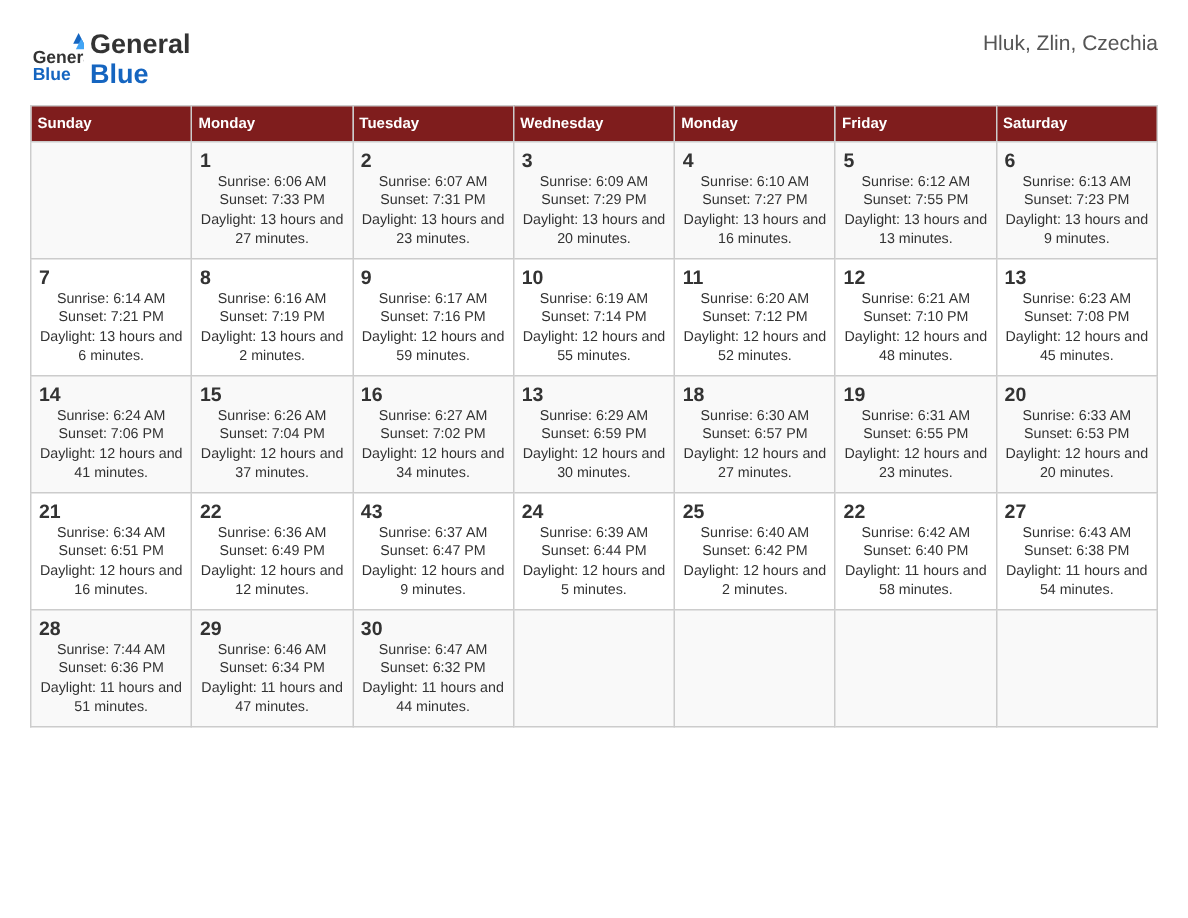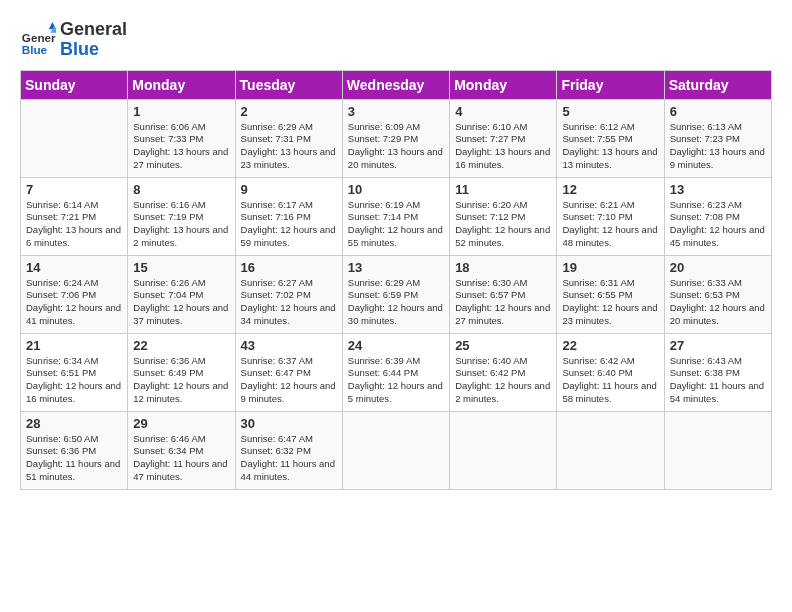--- a/index.html
+++ b/index.html
@@ -44,23 +44,23 @@
     }
     .location {
       font-size: 14px;
       color: #555;
     }
     table {
       width: 100%;
       border-collapse: collapse;
     }
     th {
-      background: #a21caf;
+      background: #7f1d1d;
       color: #fff;
-      font-size: 14px;
+      font-size: 10px;
       padding: 6px 4px;
       text-align: left;
       border: 1px solid #ccc;
     }
     td {
       border: 1px solid #ccc;
       vertical-align: top;
       padding: 4px 5px;
       width: calc(100%/7);
       height: 78px;
@@ -69,20 +69,21 @@
       font-size: 13px;
       font-weight: bold;
       color: #333;
       display: block;
       margin-bottom: 2px;
     }
     .day-info {
       font-size: 9.5px;
       color: #333;
       line-height: 1.35;
+      text-align: center;
     }
     .empty-cell { background: #fff; }
     tr:nth-child(odd) td { background: #f9f9f9; }
     tr:nth-child(even) td { background: #fff; }
   </style>
 </head>
 <body>
 
 <div class="header">
   <div class="logo">
@@ -91,20 +92,21 @@
       <text x="2" y="35" font-size="13" font-weight="bold" fill="#1565c0">Blue</text>
       <polygon points="32,8 40,8 36,0" fill="#1565c0"></polygon>
       <polygon points="34,12 42,12 38,4" fill="#42a5f5"></polygon>
     </svg>
     <div class="logo-text">
       <span class="logo-general">General</span>
       <span class="logo-blue">Blue</span>
     </div>
   </div>
   <div class="title-block">
+    <div class="location">Hluk, Zlin, Czechia</div>
   </div>
 </div>
 
 <table>
   <thead>
     <tr>
     <th>Sunday</th>
         <th>Monday</th>
         <th>Tuesday</th>
         <th>Wednesday</th>
@@ -117,21 +119,21 @@
   <tr>
         <td class="empty-cell"></td>
         <td>
           <span class="day-number">1</span>
           <div class="day-info">Sunrise: 6:06 AM
 Sunset: 7:33 PM
 Daylight: 13 hours and 27 minutes.</div>
         </td>
         <td>
           <span class="day-number">2</span>
-          <div class="day-info">Sunrise: 6:29 AM
+          <div class="day-info">Sunrise: 6:07 AM
 Sunset: 7:31 PM
 Daylight: 13 hours and 23 minutes.</div>
         </td>
         <td>
           <span class="day-number">3</span>
           <div class="day-info">Sunrise: 6:09 AM
 Sunset: 7:29 PM
 Daylight: 13 hours and 20 minutes.</div>
         </td>
         <td>
@@ -281,21 +283,21 @@
         <td>
           <span class="day-number">27</span>
           <div class="day-info">Sunrise: 6:43 AM
 Sunset: 6:38 PM
 Daylight: 11 hours and 54 minutes.</div>
         </td>
       </tr>
       <tr>
         <td>
           <span class="day-number">28</span>
-          <div class="day-info">Sunrise: 6:50 AM
+          <div class="day-info">Sunrise: 7:44 AM
 Sunset: 6:36 PM
 Daylight: 11 hours and 51 minutes.</div>
         </td>
         <td>
           <span class="day-number">29</span>
           <div class="day-info">Sunrise: 6:46 AM
 Sunset: 6:34 PM
 Daylight: 11 hours and 47 minutes.</div>
         </td>
         <td>

